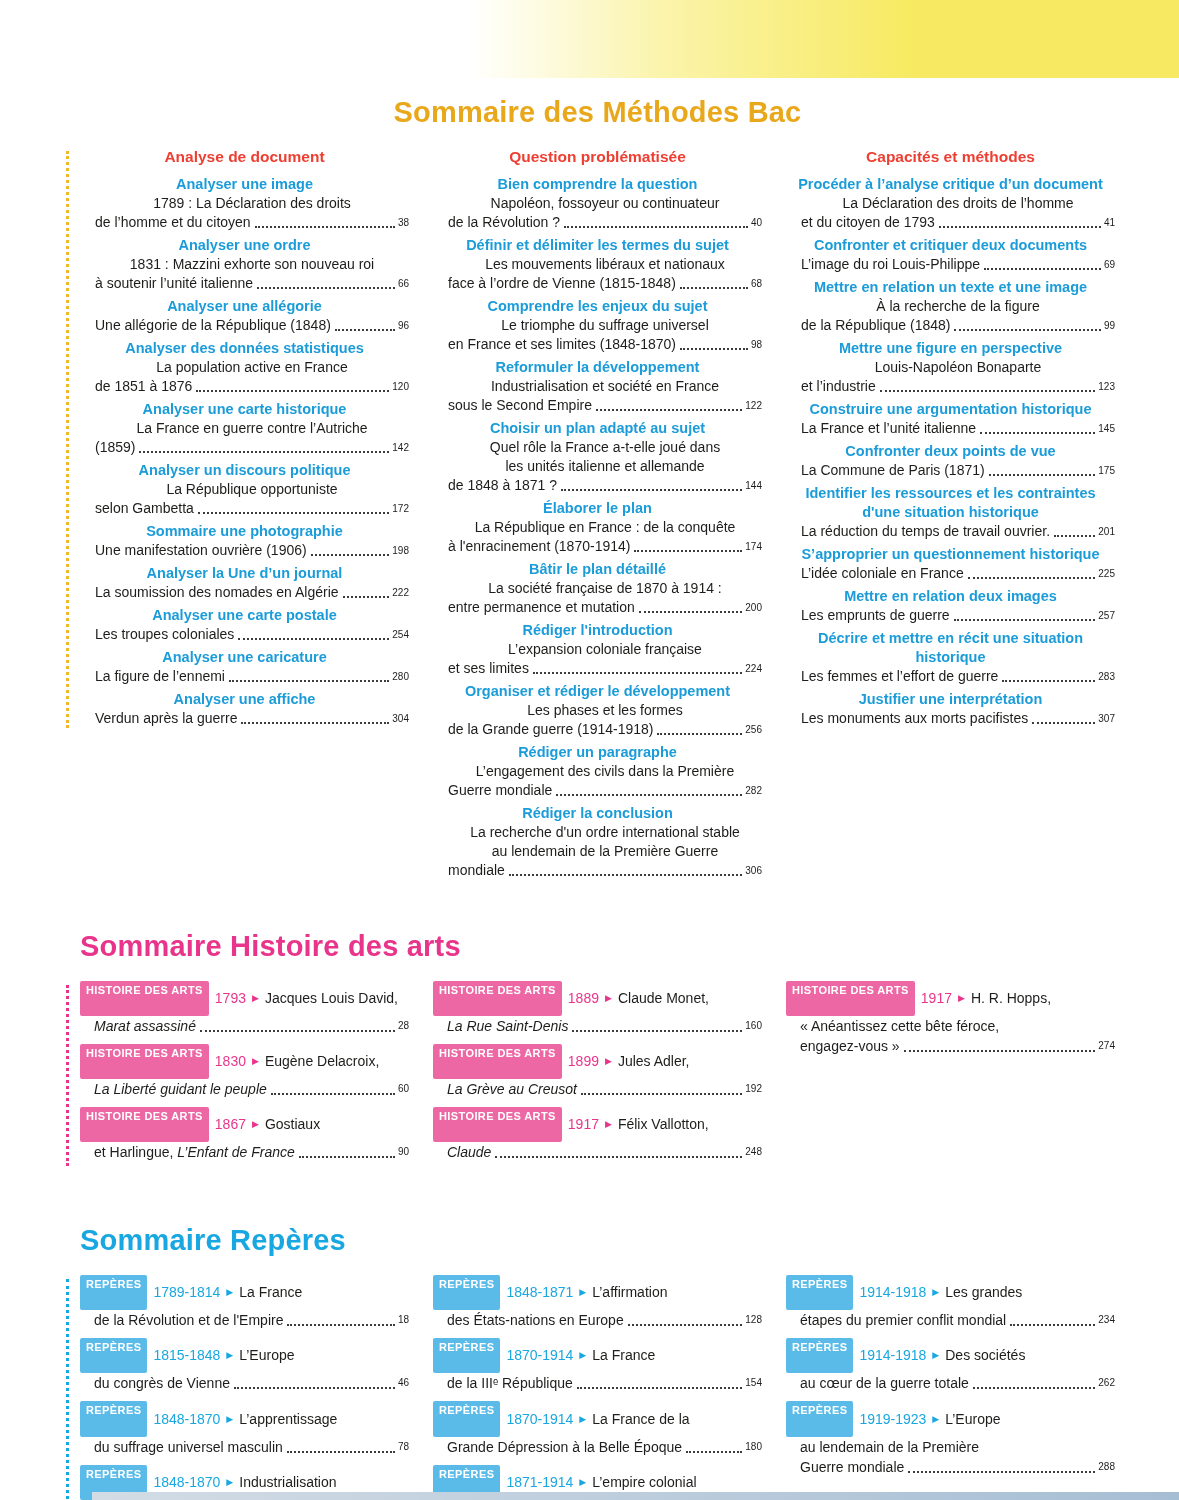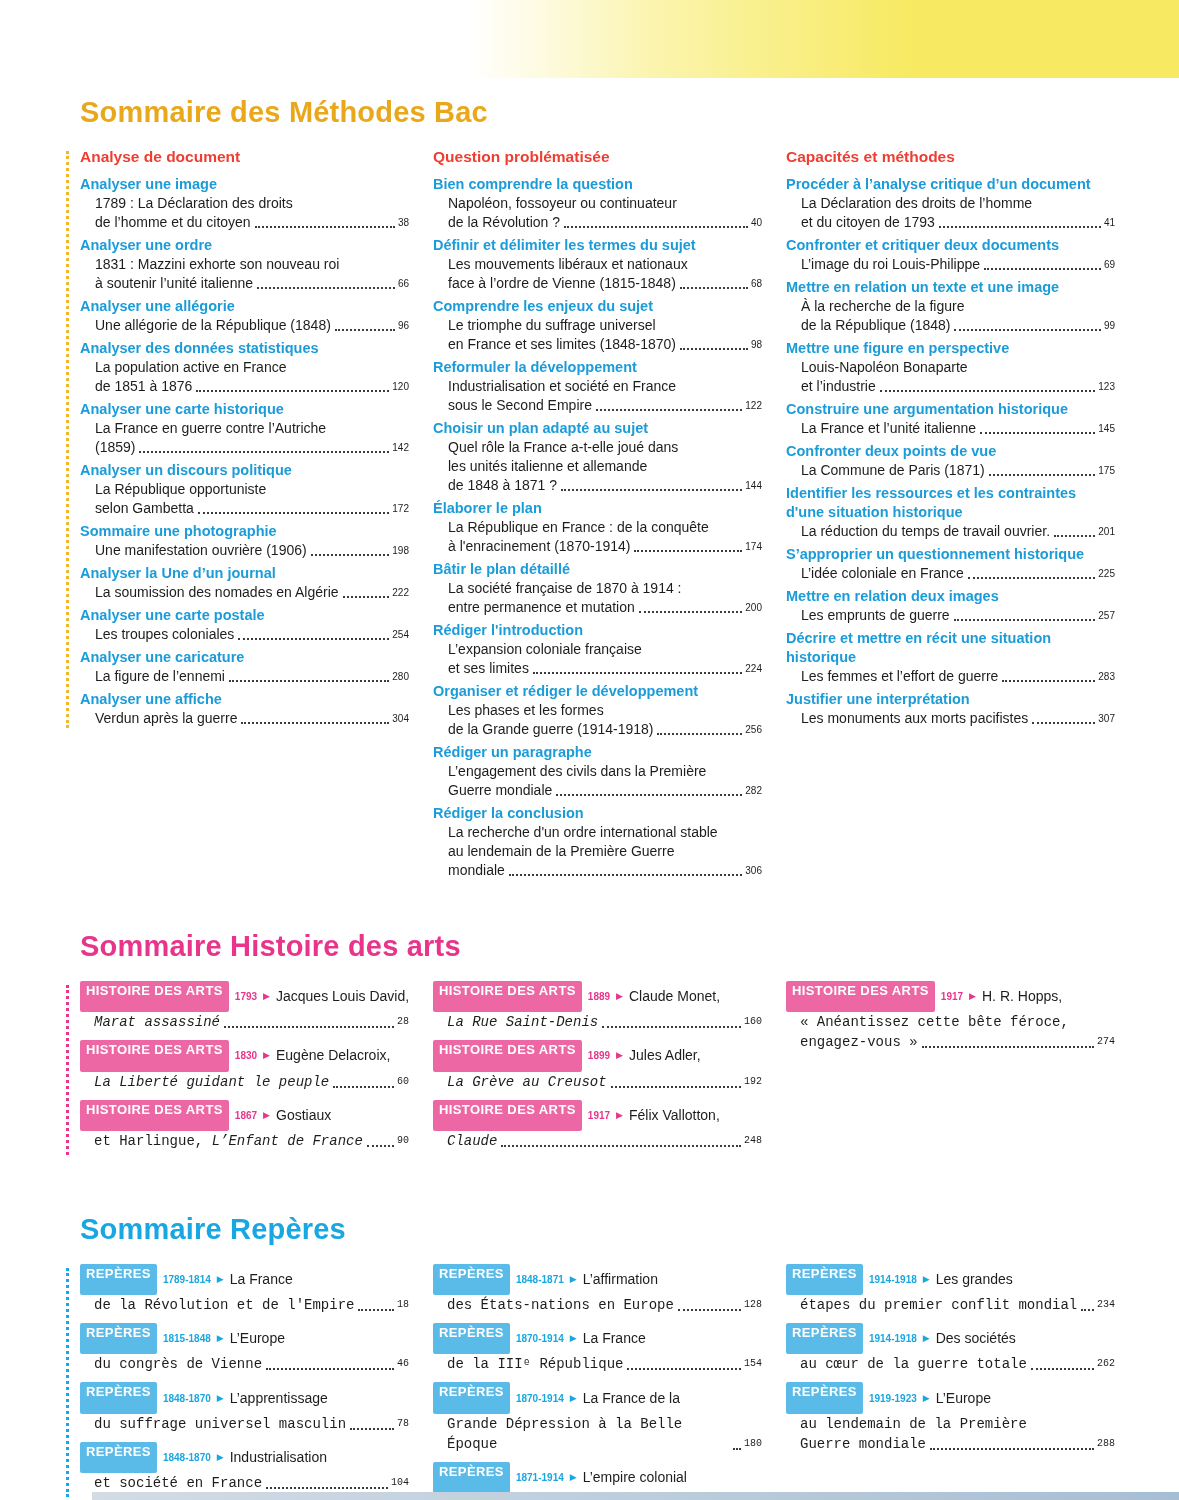--- a/index.html
+++ b/index.html
@@ -6,21 +6,21 @@
   html,body { background:#ffffff; }
   body { font-family:"Liberation Sans","DejaVu Sans",sans-serif; color:var(--text,#1D1D1B); }
   .page { position:relative; width:1179px; height:1500px; background:#ffffff; overflow:hidden; }
 
   .top-banner{
     position:absolute; top:0; left:470px; right:0; height:78px;
     background:linear-gradient(90deg, rgba(247,234,98,0) 0%, rgba(247,234,98,.55) 28%, var(--banner-yellow,#F7EA62) 62%);
   }
 
   .sec { padding:0 64px 0 80px; }
-  .sec-methodes { padding-top:96px; }
+  .sec-methodes { padding-top:96px;text-align:center; }
   .sec-arts { margin-top:46px; }
   .sec-reperes { margin-top:54px; }
 
   .sec-title { font-size:29px; font-weight:700; letter-spacing:.2px; margin-bottom:18px; }
   .t-gold { color:var(--gold,#E9A81B); }
   .t-pink { color:var(--pink,#E8358B); }
   .t-blue { color:var(--blue,#18A7E0); }
 
   .cols { display:grid; grid-template-columns:repeat(3,1fr); column-gap:24px; align-items:start; }
   .col { min-width:0; }
@@ -35,29 +35,29 @@
   .m-entry { margin-bottom:4px; }
   .m-link { display:block; color:var(--link,#1B9CD9); font-weight:700; font-size:14.5px; line-height:19px; text-decoration:none; cursor:pointer; }
   .m-line { font-size:14px; line-height:19px; padding-left:15px; color:var(--text,#1D1D1B); }
   .m-line.last { display:flex; align-items:flex-end; }
   .m-line .txt { flex:0 1 auto; }
   .dots { flex:1 1 auto; min-width:8px; margin:0 3px 4px 4px; border-bottom:2px dotted var(--leader-dots,#3C3C3C); }
   .pg { flex:0 0 auto; font-size:10px; }
 
   .b-entry { margin-bottom:8px; cursor:pointer; }
   .b-head { display:flex; align-items:center; gap:6px; font-size:14px; line-height:21px; white-space:nowrap; }
-  .badge { font-size:13px; font-weight:700; color:#fff; padding:3px 6px 14px; letter-spacing:.4px; line-height:1.1; border-radius:2px; }
+  .badge { font-size:11px; font-weight:700; color:#fff; padding:3px 6px 20px; letter-spacing:.4px; line-height:1.1; border-radius:2px; }
   .badge.b-pink { background:var(--badge-pink,#EC67A4); }
   .badge.b-blue { background:var(--badge-blue,#5ABBE8); }
-  .year { font-weight:700; font-size:10px; }
+  .year { font-weight:400; font-size:14px; }
   .c-pink { color:var(--pink,#E8358B); }
   .c-blue { color:var(--blue,#18A7E0); }
   .arrow { font-size:9px; line-height:1; }
   .lead { color:var(--text,#1D1D1B); }
-  .b-line { font-size:14px; line-height:20px; padding-left:14px;font-family:Liberation Mono, monospace; }
+  .b-line { font-size:14px; line-height:20px; padding-left:14px; }
   .b-line.last { display:flex; align-items:flex-end; }
   .b-line i { font-style:italic; }
 
   .bottom-strip { position:absolute; bottom:0; left:92px; right:0; height:8px;
     background:linear-gradient(90deg,#D3DCE5,var(--bottom-strip,#A6BED4)); }
 </style>
 </head>
 <body>
 
 <div class="page">

